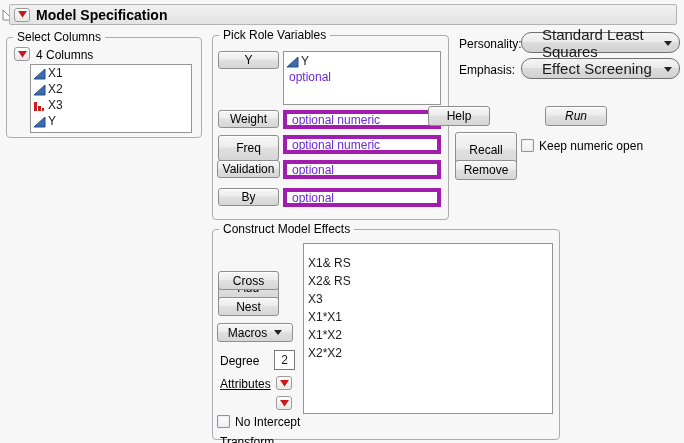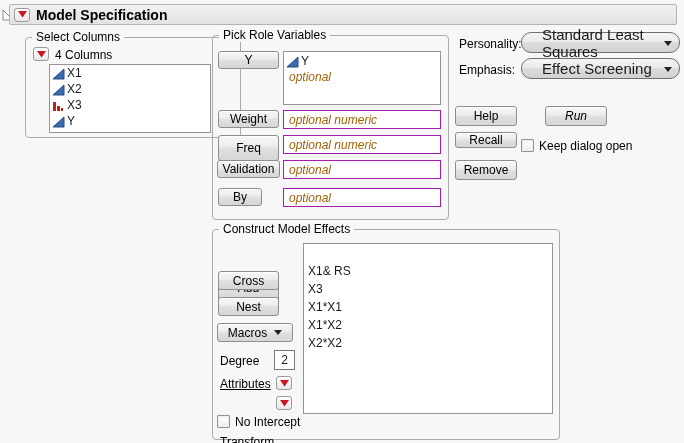--- a/index.html
+++ b/index.html
@@ -50,24 +50,24 @@
     font-size:12px; color:#000; white-space:nowrap;
   }
 
   
   .listbox {
     position:absolute; background:#fff;
     border:1px solid #949494;
   }
   .fieldbox {
     position:absolute; background:#fff;
-    border:1px solid #a21caf;
+    border:4px solid #a21caf;
     display:flex; align-items:center; padding-left:5px;
   }
-  .optional { color:#a16207; font-style:italic; font-size:12px;text-align:right; }
+  .optional { color:#6d28d9; font-size:12px;text-align:right; }
   .list-item {
     height:16px; display:flex; align-items:center;
     padding-left:2px; white-space:nowrap; cursor:default;
   }
   .list-item .icn { width:14px; height:13px; display:inline-flex; align-items:flex-end; margin-right:1px; }
   .effect-item { height:18px; display:flex; align-items:center; padding-left:4px; white-space:nowrap; }
 
   
   .btn {
     position:absolute;
@@ -122,21 +122,21 @@
 
 <div class="abs header-bar">
   <span class="red-btn hdr-redbtn">
     <svg width="9" height="7" viewBox="0 0 9 7">
         <polygon points="0,0 9,0 4.5,6.5" fill="#c9181d"></polygon>
       </svg>
   </span>
   <span class="title">Model Specification</span>
 </div>
 
-<div class="group" style="left:25px; top:37px; width:216px; height:101px;">
+<div class="group" style="left:6px; top:37px; width:196px; height:101px;">
   <span class="group-legend">Select Columns</span>
 
   <span class="red-btn abs" style="left:7px; top:9px;">
     <svg width="9" height="7" viewBox="0 0 9 7">
         <polygon points="0,0 9,0 4.5,6.5" fill="#c9181d"></polygon>
       </svg>
   </span>
   <span class="label" style="left:29px; top:10px;">4 Columns</span>
 
   <div class="listbox" style="left:23px; top:26px; width:162px; height:69px;">
@@ -201,44 +201,44 @@
   <button class="btn" style="left:5px; top:99px; width:61px; height:26px;">Freq</button>
   <div class="fieldbox" style="left:70px; top:99px; width:158px; height:19px;">
     <span class="optional">optional numeric</span>
   </div>
 
   <button class="btn" style="left:4px; top:124px; width:63px; height:18px;">Validation</button>
   <div class="fieldbox" style="left:70px; top:124px; width:158px; height:19px;">
     <span class="optional">optional</span>
   </div>
 
-  <button class="btn" style="left:5px; top:152px; width:44px; height:18px;">By</button>
+  <button class="btn" style="left:5px; top:152px; width:61px; height:18px;">By</button>
   <div class="fieldbox" style="left:70px; top:152px; width:158px; height:19px;">
     <span class="optional">optional</span>
   </div>
 </div>
 
 <span class="label" style="left:459px; top:37px;">Personality:</span>
 <div class="combo" style="left:521px; top:32px; width:159px; height:21px;">
   <span>Standard Least Squares</span>
   <span class="arrow"></span>
 </div>
 
 <span class="label" style="left:459px; top:63px;">Emphasis:</span>
 <div class="combo" style="left:521px; top:58px; width:159px; height:21px;">
   <span>Effect Screening</span>
   <span class="arrow"></span>
 </div>
 
-<button class="btn" style="left:455px; top:106px; width:62px; height:20px;">Help</button>
+<button class="btn" style="left:428px; top:106px; width:62px; height:20px;">Help</button>
 <button class="btn" style="left:545px; top:106px; width:62px; height:20px;font-style:italic;">Run</button>
 
-<button class="btn" style="left:455px; top:132px; width:62px; height:16px;">Recall</button>
+<button class="btn" style="left:455px; top:132px; width:62px; height:36px;">Recall</button>
 <span class="checkbox" style="left:521px; top:139px;"></span>
-<span class="label" style="left:539px; top:139px;">Keep dialog open</span>
+<span class="label" style="left:539px; top:139px;">Keep numeric open</span>
 
 <button class="btn" style="left:455px; top:160px; width:62px; height:20px;">Remove</button>
 
 <div class="group" style="left:212px; top:229px; width:348px; height:211px;">
   <span class="group-legend">Construct Model Effects</span>
 
   <button class="btn" style="left:5px; top:15px; width:61px; height:29px;margin-top:28px;">Add</button>
   <button class="btn" style="left:5px; top:41px; width:61px; height:19px;">Cross</button>
   <button class="btn" style="left:5px; top:67px; width:61px; height:19px;">Nest</button>
 
@@ -260,20 +260,21 @@
   <span class="label" style="left:7px; top:167px;margin-top:38px;">Transform</span>
   <span class="red-btn abs" style="left:63px; top:166px;">
     <svg width="9" height="7" viewBox="0 0 9 7">
         <polygon points="0,0 9,0 4.5,6.5" fill="#c9181d"></polygon>
       </svg>
   </span>
 
   <span class="checkbox" style="left:4px; top:185px;"></span>
   <span class="label" style="left:22px; top:185px;">No Intercept</span>
 
-  <div class="listbox" style="left:90px; top:13px; width:250px; height:171px; padding-top:18px;">
+  <div class="listbox" style="left:90px; top:13px; width:250px; height:171px; padding-top:10px;">
     <div class="effect-item">X1&amp; RS</div>
+    <div class="effect-item">X2&amp; RS</div>
     <div class="effect-item">X3</div>
     <div class="effect-item">X1*X1</div>
     <div class="effect-item">X1*X2</div>
     <div class="effect-item">X2*X2</div>
   </div>
 </div>
 
 </body></html>

